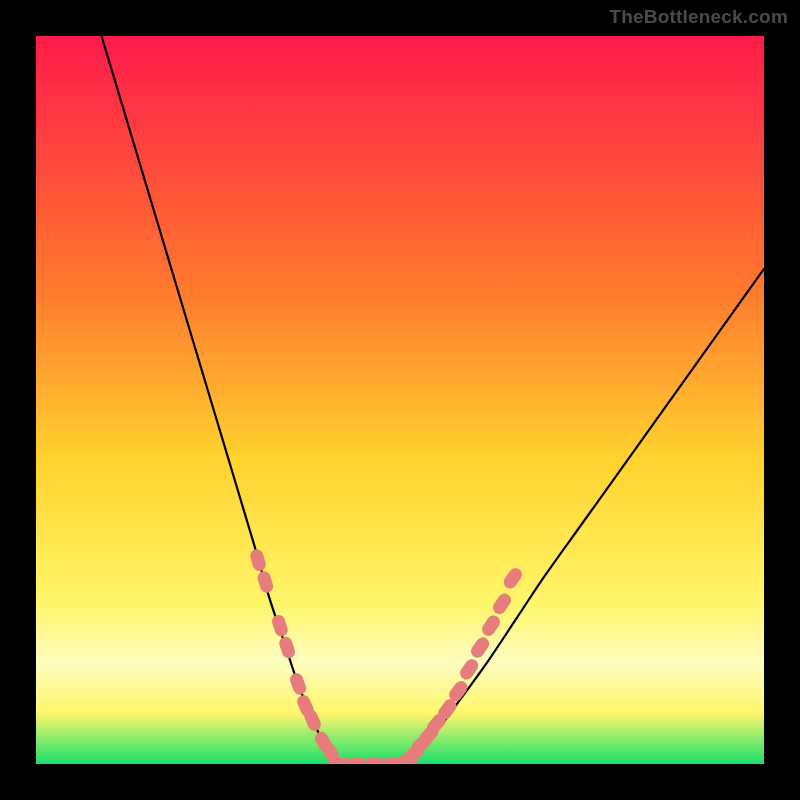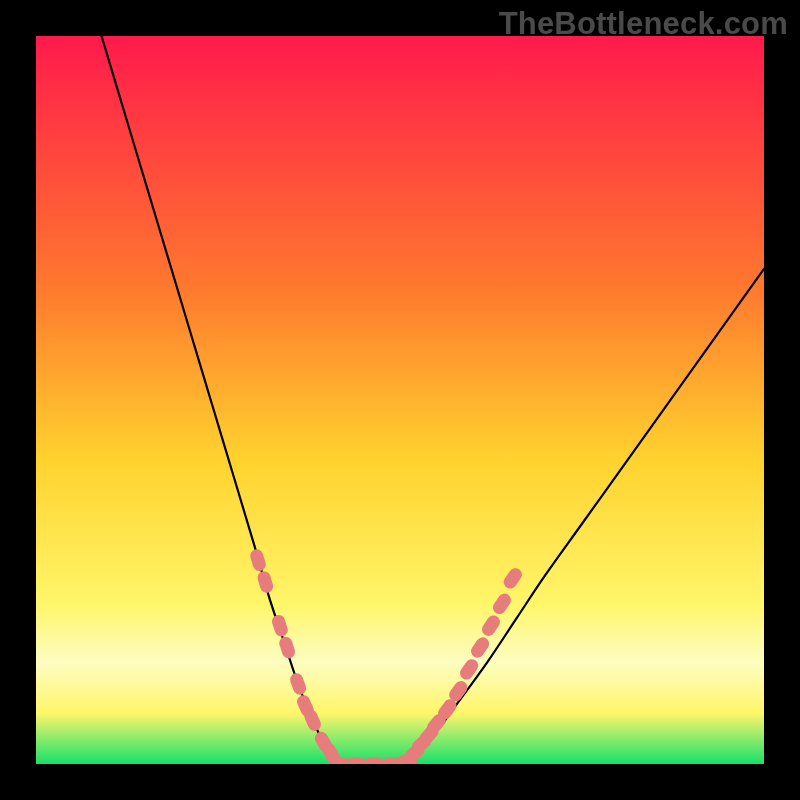--- a/index.html
+++ b/index.html
@@ -24,21 +24,21 @@
     left: 36px;
     top: 36px;
     width: 728px;
     height: 728px;
   }
   .watermark {
     position: absolute;
     top: 6px;
     right: 12px;
     color: #4a4a4a;
-    font-size: 31px;
+    font-size: 19px;
     font-weight: 600;
     letter-spacing: 0.2px;
     user-select: none;
     text-align: center;
   }
   svg { display: block; }
 </style>
 </head>
 <body>
 

